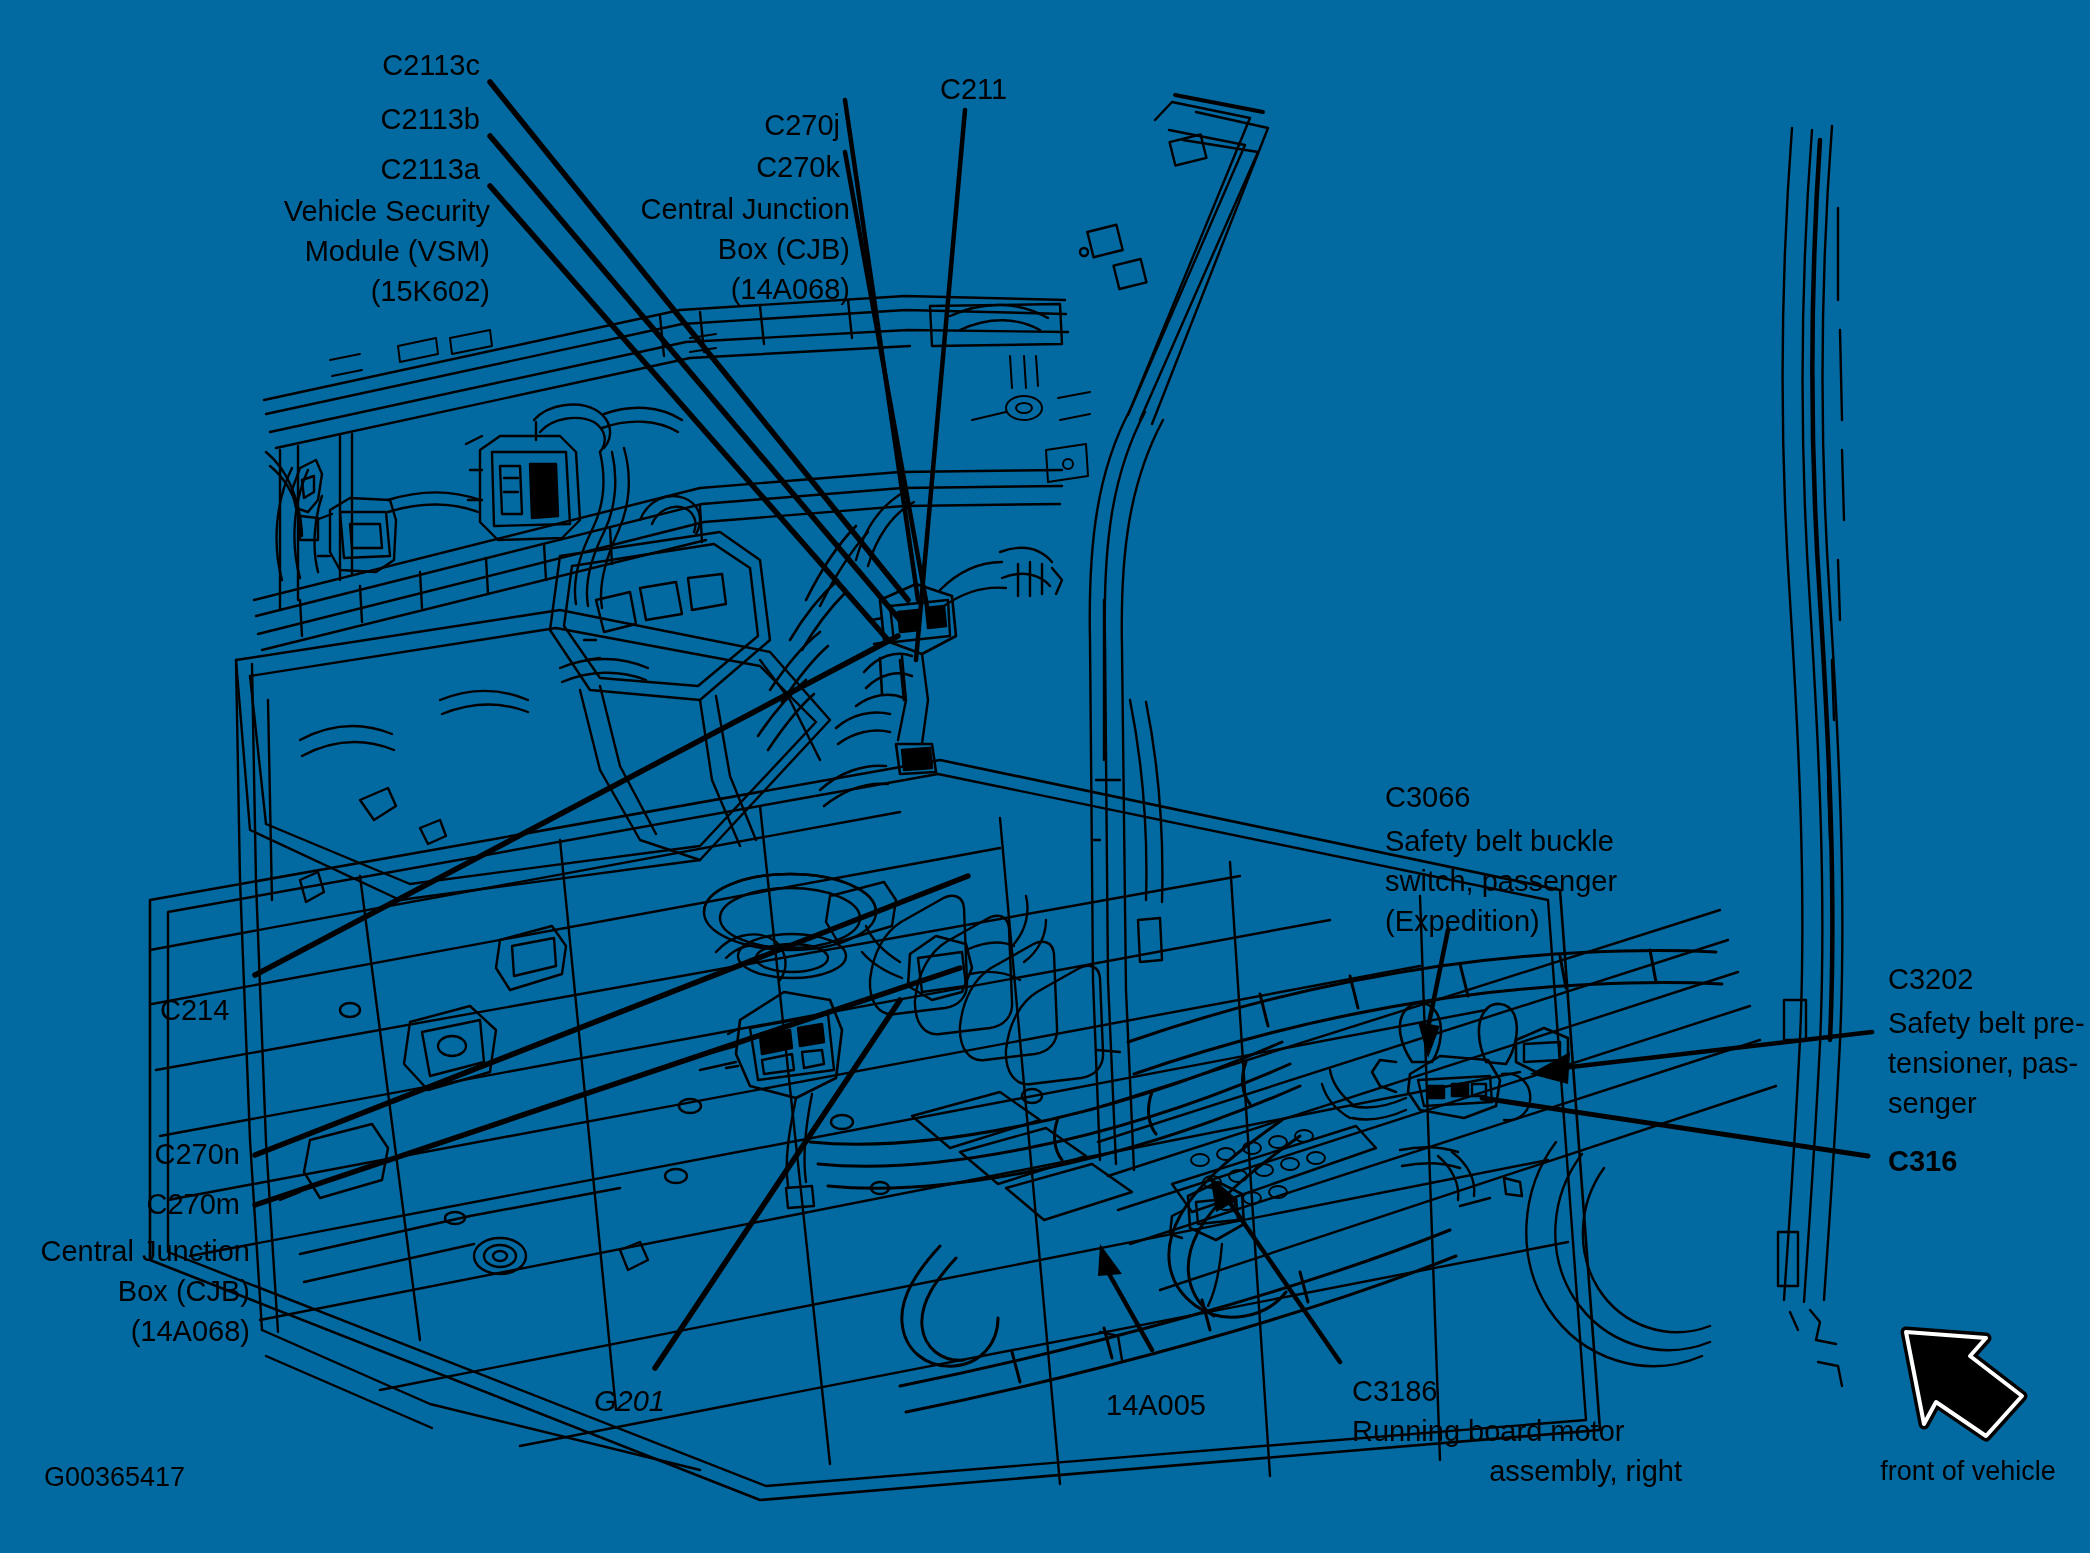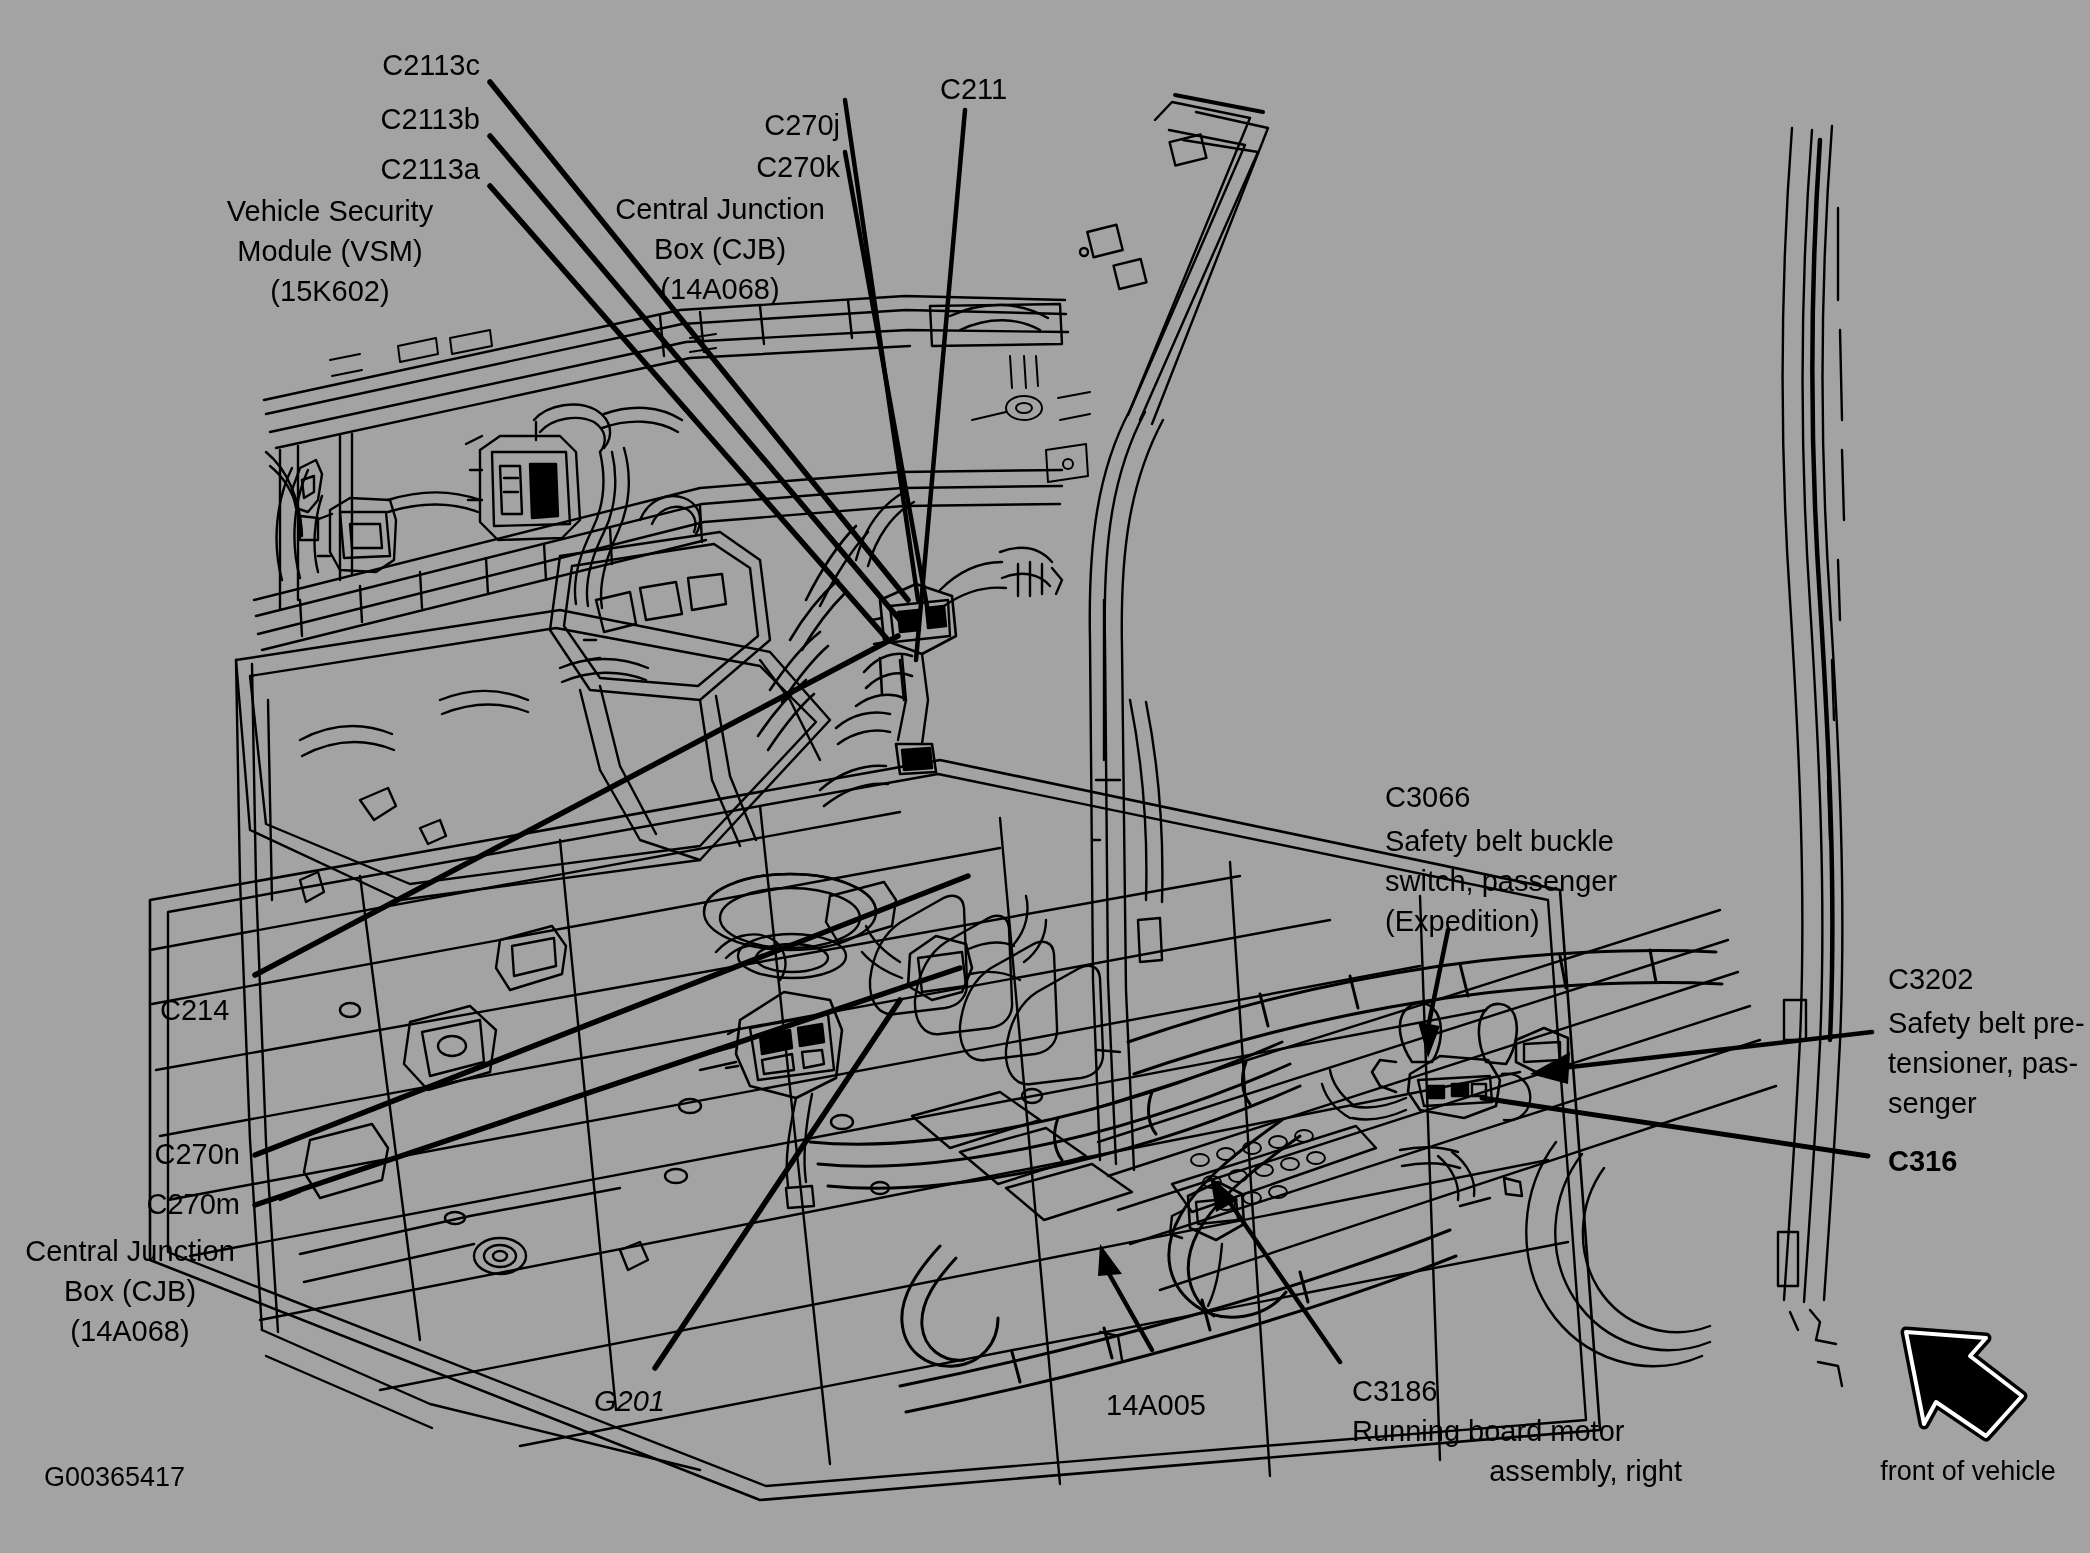--- a/index.html
+++ b/index.html
@@ -7,40 +7,40 @@
     padding: 0;
     background: #ffffff;
   }
   body {
     font-family: "Liberation Sans", sans-serif;
   }
   #page {
     position: relative;
     width: 2090px;
     height: 1553px;
-    background: #a3a3a3;
+    background: #0369a1;
     overflow: hidden;
   }
   #artwork {
     position: absolute;
     left: 0; top: 0;
     width: 2090px;
     height: 1553px;
   }
   .lbl {
     position: absolute;
     color: #000000;
     font-size: 29px;
     line-height: 39px;
     white-space: pre;
     letter-spacing: 0px;
   }
   .lbl.r { text-align: right; }
   .lbl.l { text-align: left; }
-  .lbl.c { text-align: center; }
+  .lbl.c { text-align: right; }
   .figid {
     position: absolute;
     font-size: 27px;
     color: #000;
     white-space: pre;
   }
   .fov-cap {
     position: absolute;
     font-size: 27px;
     color: #000;

